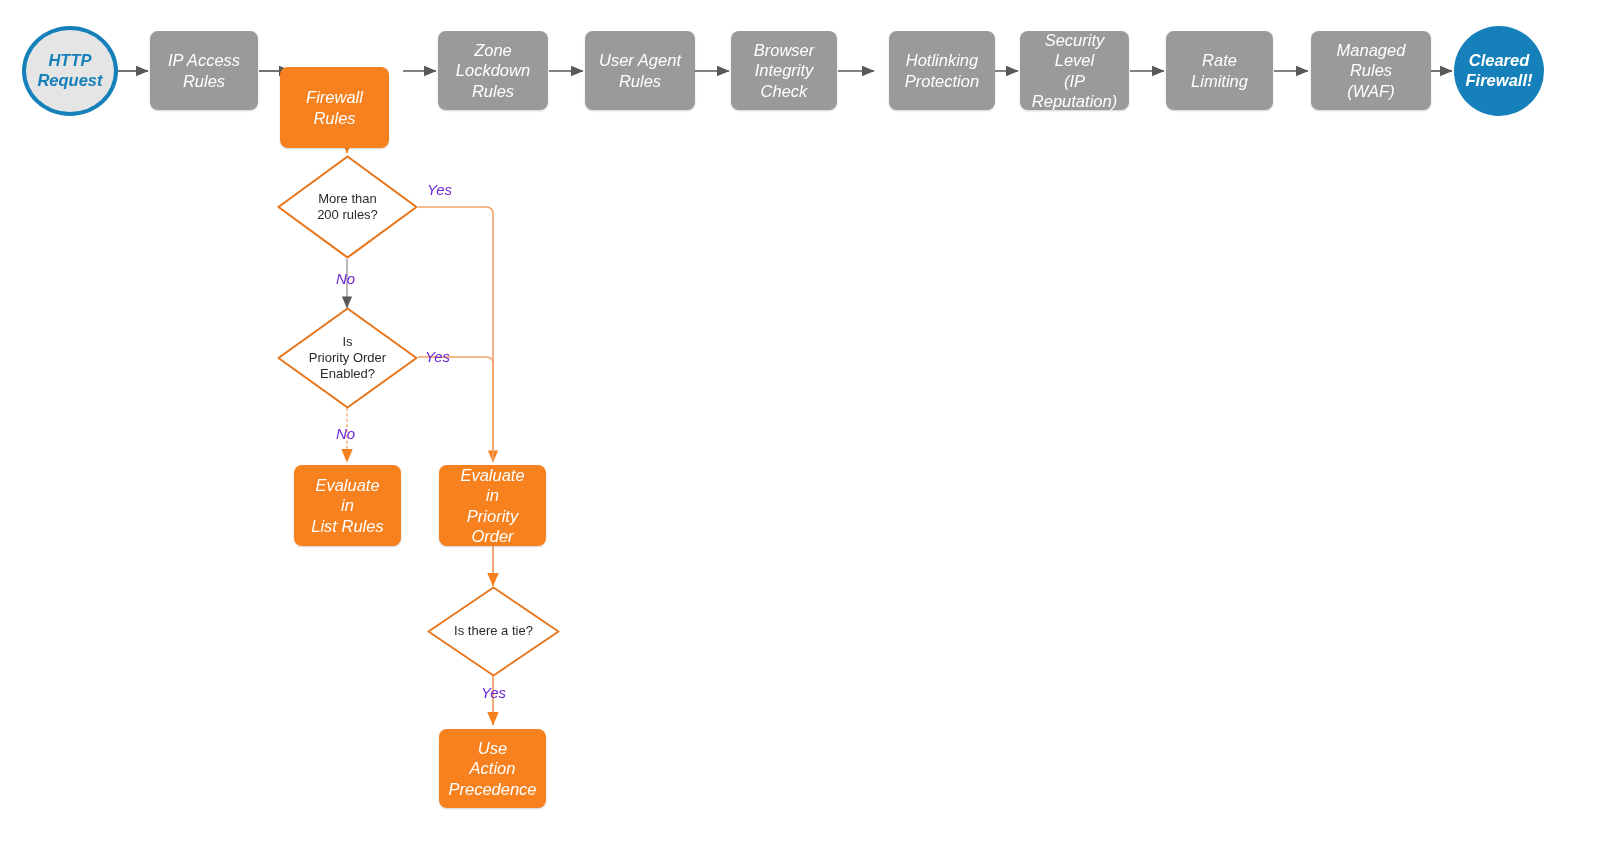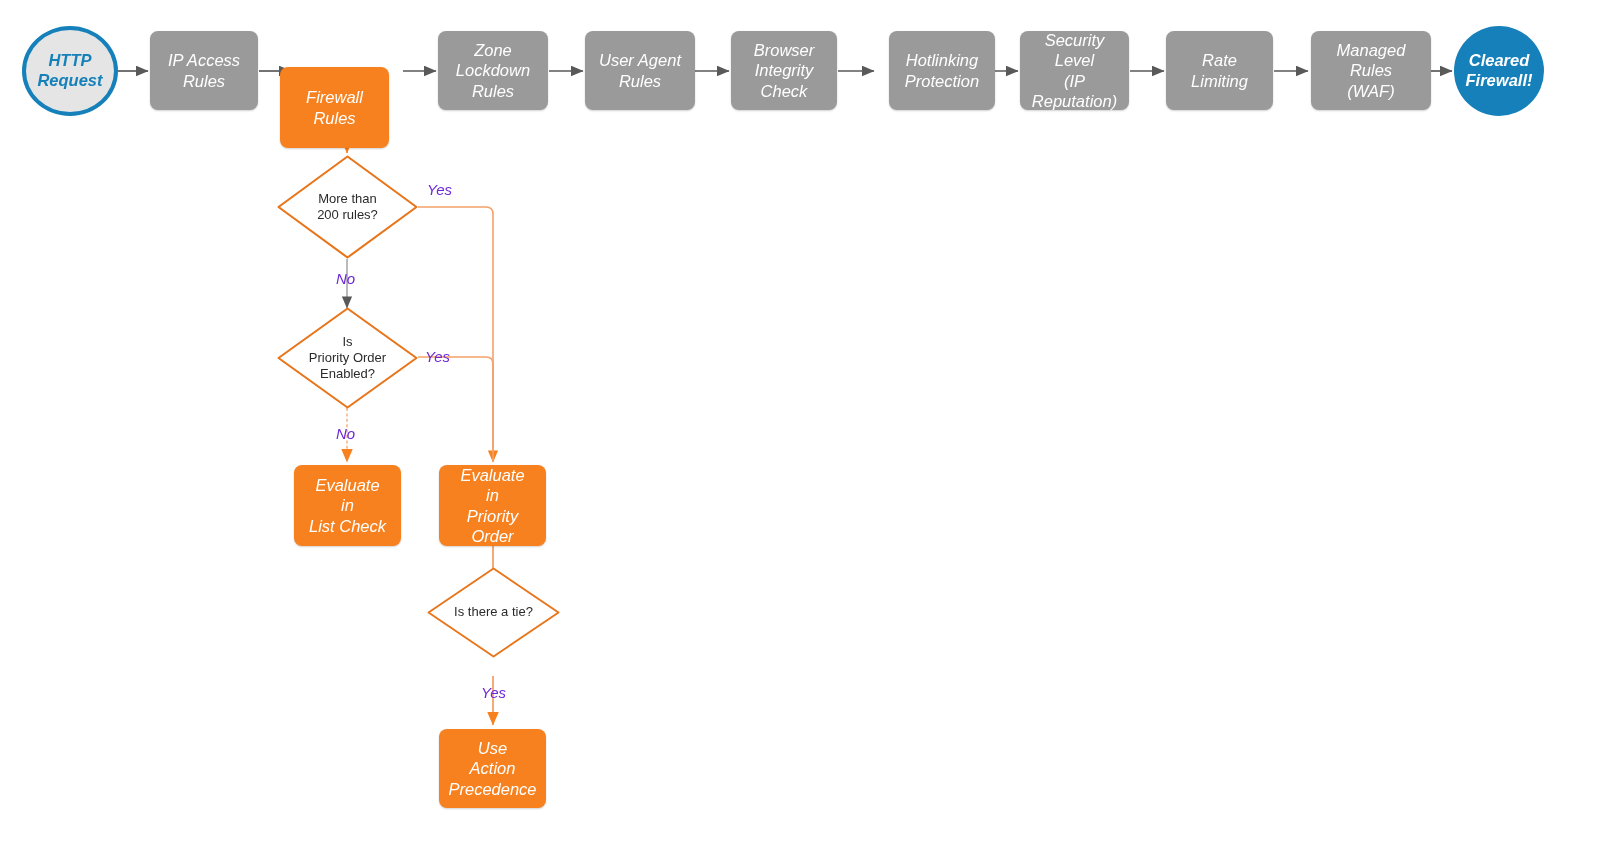--- a/index.html
+++ b/index.html
@@ -236,36 +236,36 @@
     </svg>
     <div class="diamond-label">
       <div>
         <span class="ml">Is</span>
         <span class="ml">Priority Order</span>
         <span class="ml">Enabled?</span>
       </div>
     </div>
   </div>
 
-  <div class="diamond-wrap" style="left:427px; top:567px; width:133px; height:91px;">
+  <div class="diamond-wrap" style="left:427px; top:586px; width:133px; height:91px;">
     <svg width="133" height="91" viewBox="0 0 133 91">
       <polygon points="66.5,1.5 131.5,45.5 66.5,89.5 1.5,45.5" fill="#ffffff" stroke="#e8751a" stroke-width="1.9" stroke-linejoin="round"></polygon>
     </svg>
     <div class="diamond-label">
       <div>
         <span class="ml">Is there a tie?</span>
       </div>
     </div>
   </div>
 
   <div class="node proc orange" style="left:294px; top:465px; width:107px; height:81px;">
     <div>
       <span class="ml">Evaluate</span>
       <span class="ml">in</span>
-      <span class="ml">List Check</span>
+      <span class="ml">List Rules</span>
     </div>
   </div>
 
   <div class="node proc orange" style="left:439px; top:465px; width:107px; height:81px;">
     <div>
       <span class="ml">Evaluate</span>
       <span class="ml">in</span>
       <span class="ml">Priority Order</span>
     </div>
   </div>

